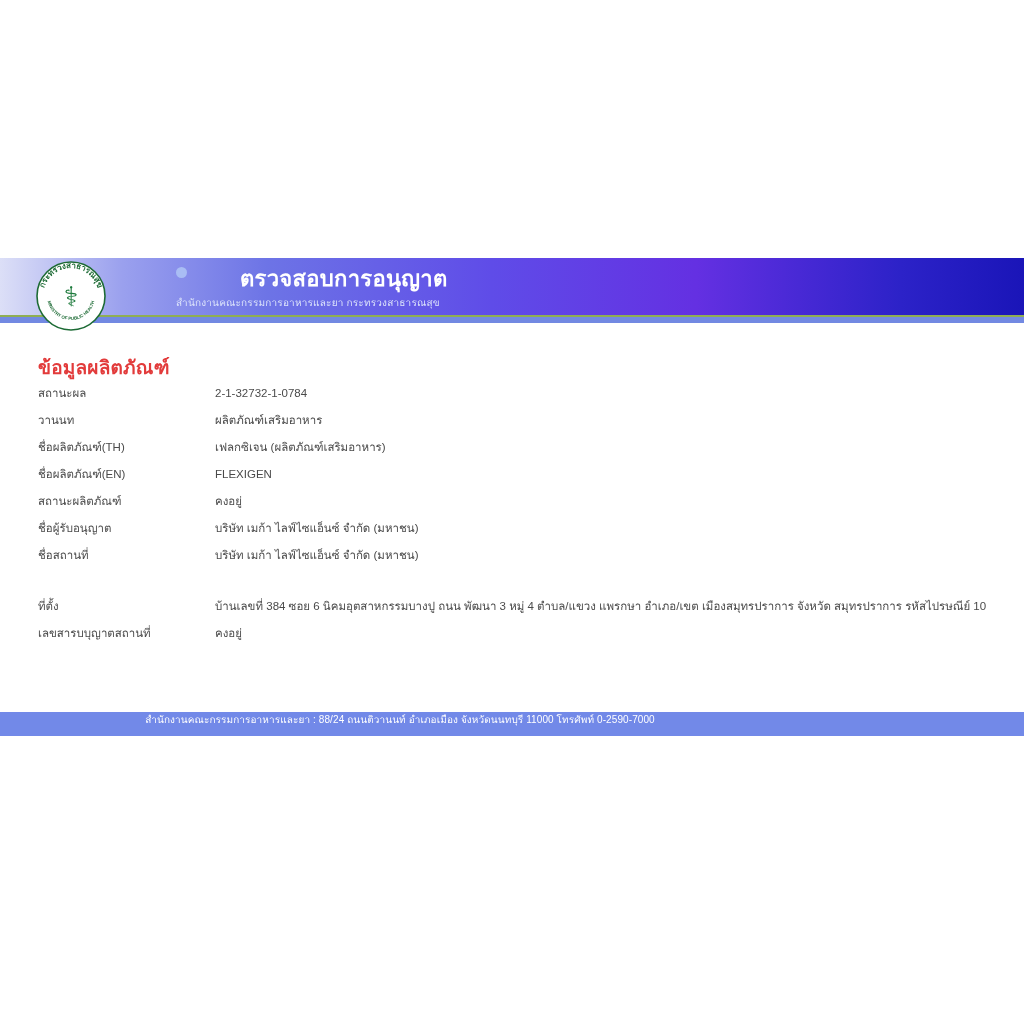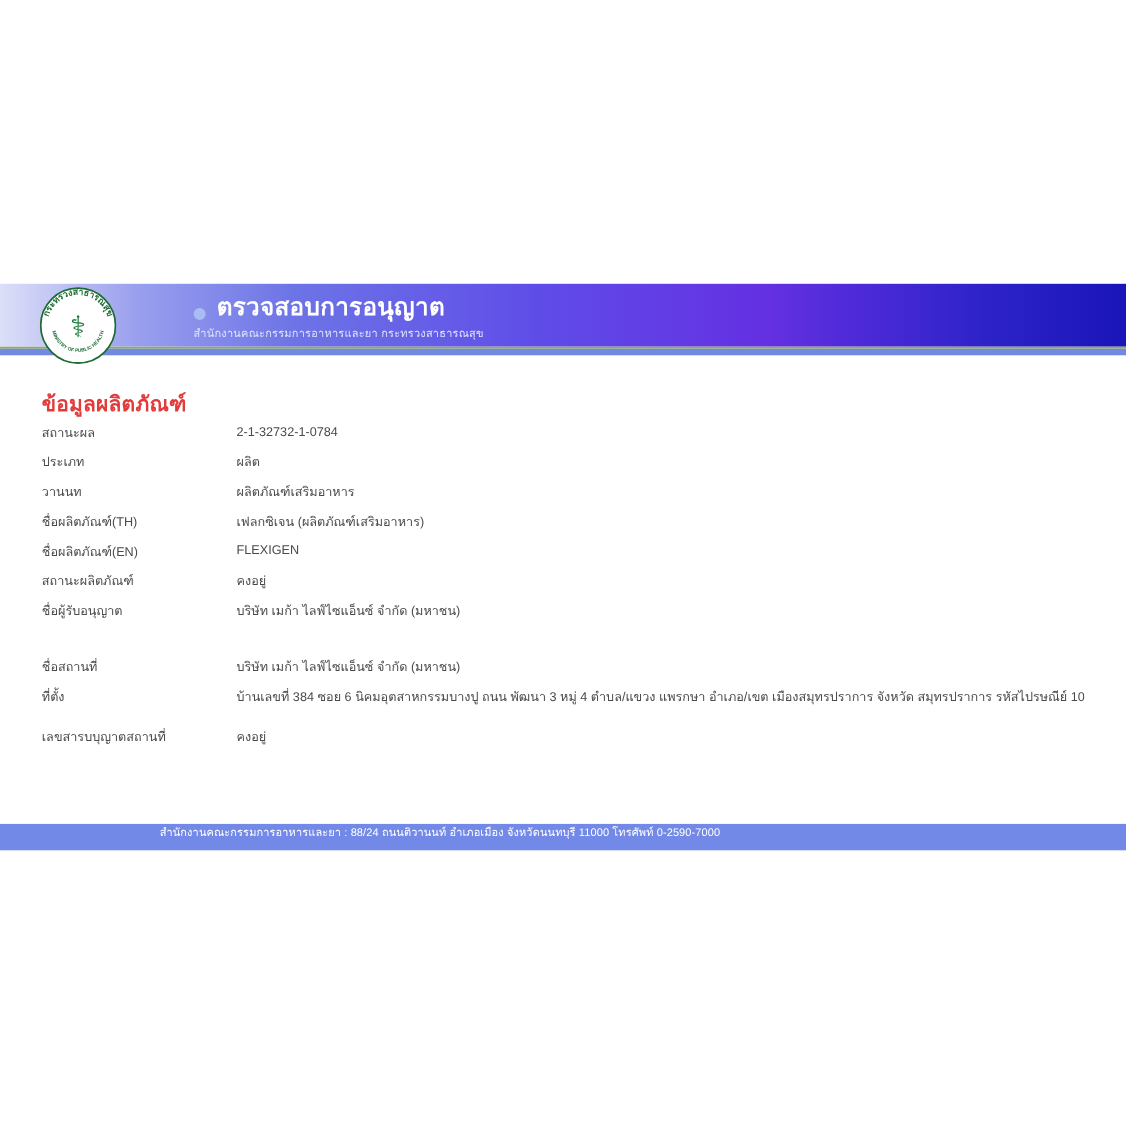--- a/index.html
+++ b/index.html
@@ -25,21 +25,21 @@
 
   .logo {
     position: absolute; left: 36px; top: 3px;
     width: 70px; height: 70px; z-index: 5;
     border-radius: 50%;
     cursor: pointer;
   }
   .logo svg { display: block; width: 70px; height: 70px; }
 
   .title-wrap { position: absolute; left: 176px; top: 9px; color: #ffffff; }
-  .title-row { display: flex; align-items: flex-end; }
+  .title-row { display: flex; align-items: flex-start; gap: 43px; }
   .bullet {
     width: 11px; height: 11px; border-radius: 50%;
     background: #a9bdf4; margin-right: 10px; flex-shrink: 0;
   }
   .title {
     font-size: 22px; font-weight: bold; letter-spacing: 0.3px;
     line-height: 24px; white-space: nowrap;
   }
   .subtitle {
     font-size: 10px; color: #dde4fb; margin-top: 4px;
@@ -109,24 +109,20 @@
 <div class="blue-strip"></div>
 
 <div class="content">
   <div class="page-heading">ข้อมูลผลิตภัณฑ์</div>
   <div class="info-table" id="info-table">
   <div class="row">
     <div class="label">สถานะผล</div>
     <div class="value">2-1-32732-1-0784</div>
   </div>
 
-  <div class="row">
-    <div class="label">ประเภท</div>
-    <div class="value">ผลิต</div>
-  </div>
 
   <div class="row">
     <div class="label">วานนท</div>
     <div class="value">ผลิตภัณฑ์เสริมอาหาร</div>
   </div>
 
   <div class="row">
     <div class="label">ชื่อผลิตภัณฑ์(TH)</div>
     <div class="value">เฟลกซิเจน (ผลิตภัณฑ์เสริมอาหาร)</div>
   </div>

